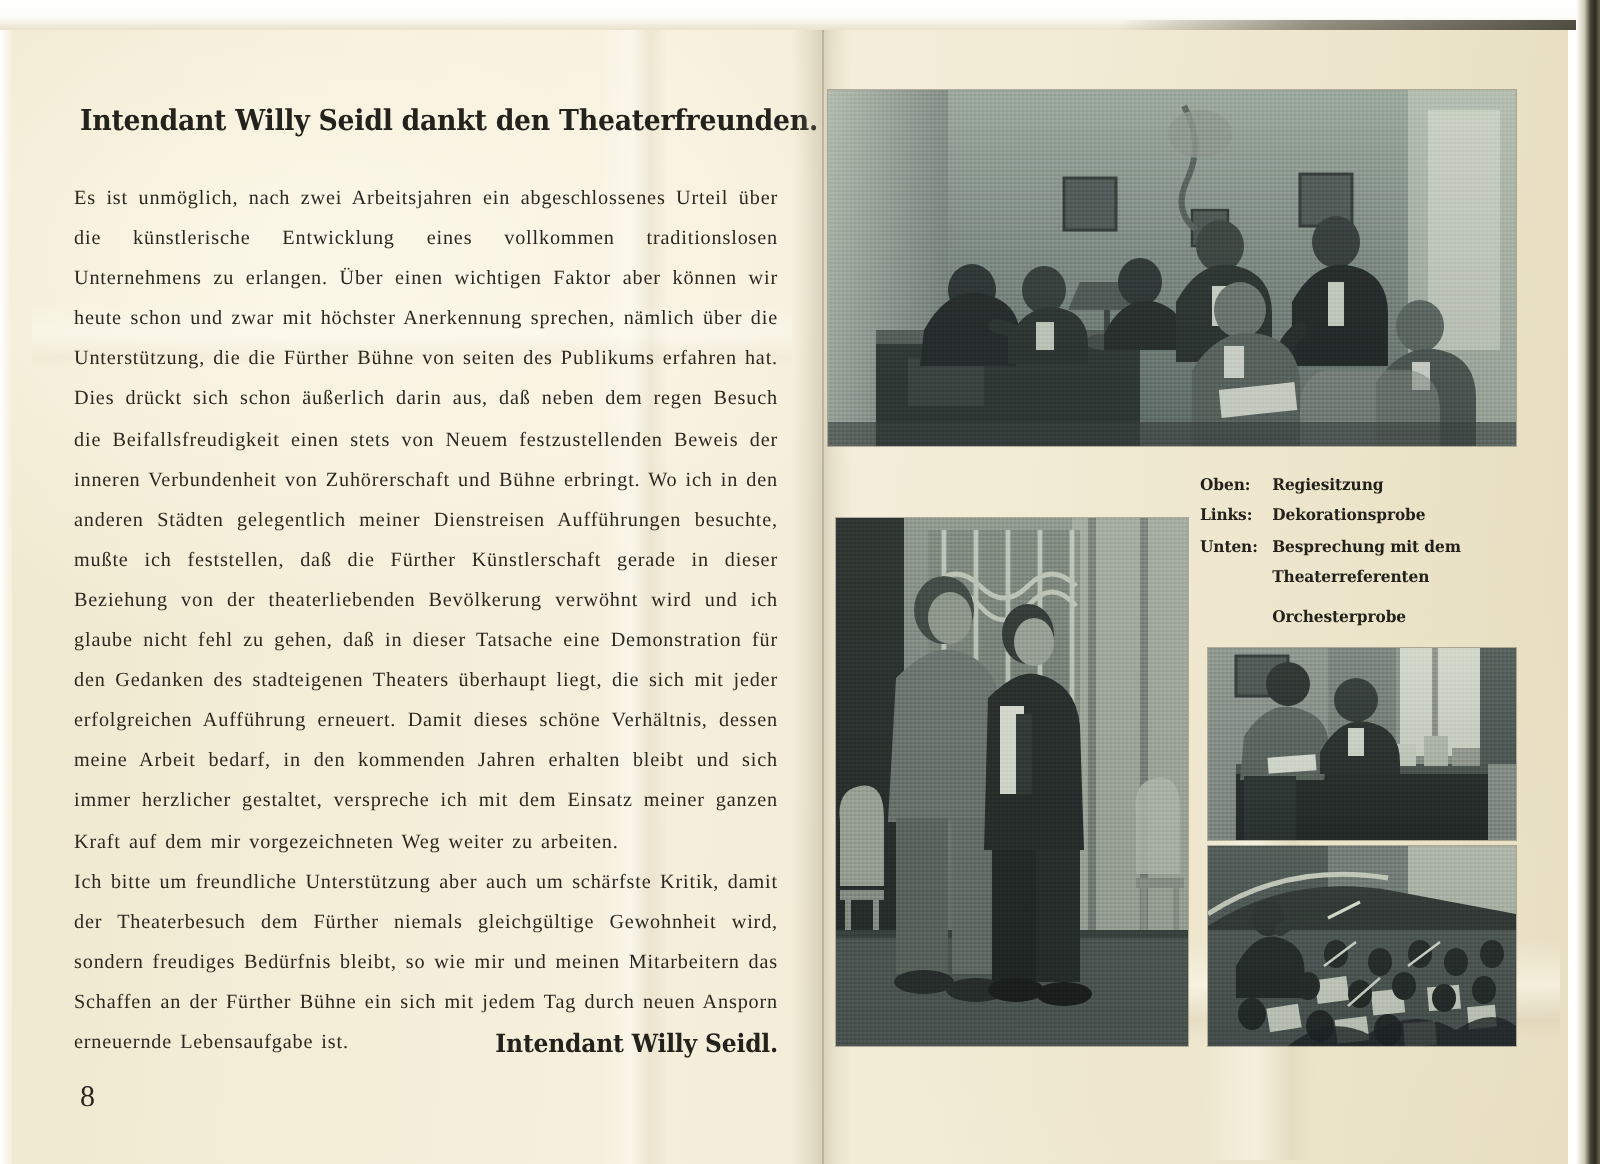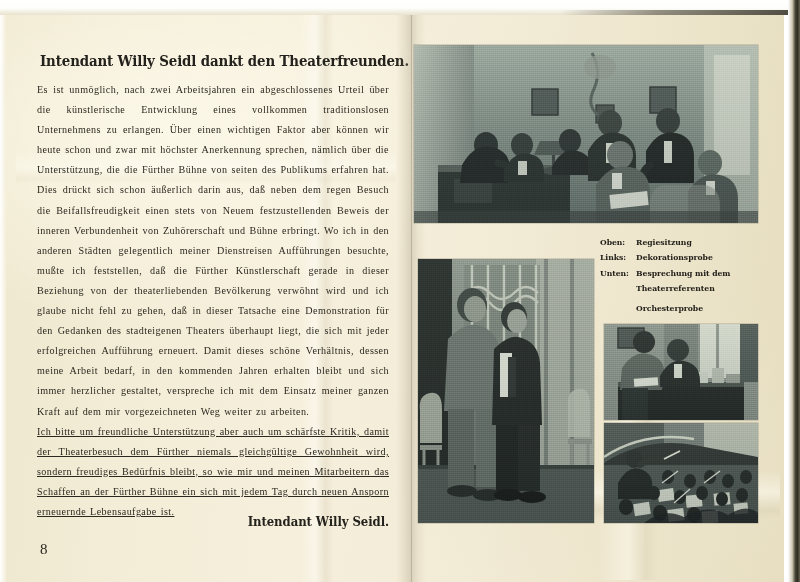--- a/index.html
+++ b/index.html
@@ -119,36 +119,36 @@
     letter-spacing: -0.15px;
     color: #24221c;
     transform: scaleX(0.93);
     transform-origin: left center;
     white-space: nowrap;
   }
 
   #article-body {
     position: absolute;
     left: 33px;
-    top: 66px;
+    top: 76px;
     width: 352px;
   }
 
   #article-body p {
     margin: 0;
     font-size: 10.1px;
     line-height: 20.1px;
     color: #2b2820;
     text-align: justify;
     letter-spacing: 0.42px;
     word-spacing: 1.1px;
     -webkit-font-smoothing: antialiased;
   }
   #article-body p + p { margin-top: 0px; }
-  #article-body p:last-child { text-align: justify; text-decoration: underline; }
+  #article-body p:last-child { text-align: justify; }
 
   #signature {
     position: absolute;
     left: 33px;
     top: 500px;
     width: 352px;
     text-align: right;
     font-family: "DejaVu Serif", "Liberation Serif", serif;
     font-weight: 700;
     font-size: 12.6px;

